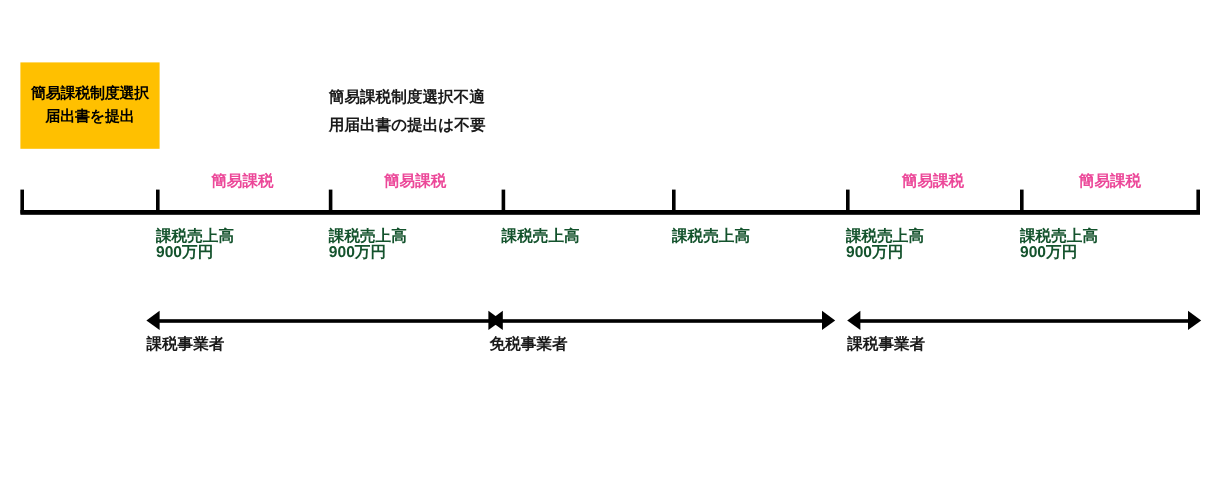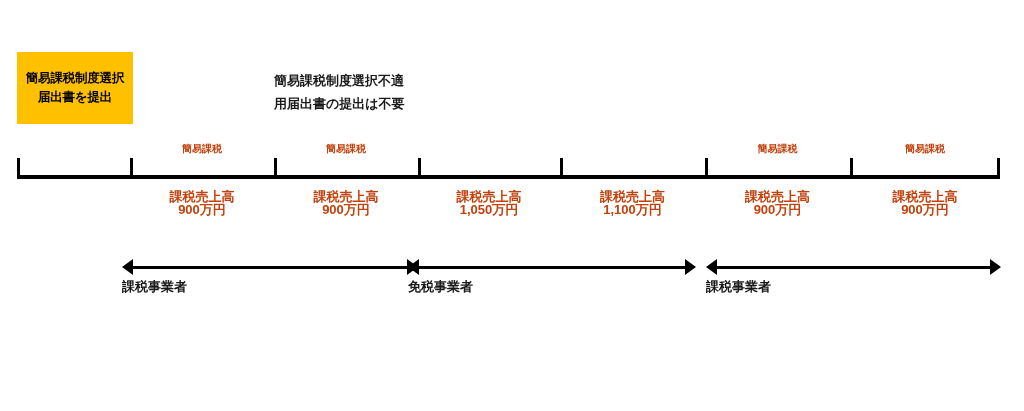--- a/index.html
+++ b/index.html
@@ -59,35 +59,35 @@
     position: absolute;
     top: 158px;
     width: 3px; height: 20px;
     background: #000000;
   }
 
   
   .seg-top {
     position: absolute;
     top: 142px;
-    font-size: 10px;
+    font-size: 13px;
     font-weight: bold;
     text-align: center;
-    color: #c2410c;
+    color: #ec4899;
     white-space: nowrap;
   }
 
   
   .seg-val {
     position: absolute;
     top: 190px;
-    text-align: center;
+    text-align: left;
     font-size: 13px;
     font-weight: bold;
-    color: #c2410c;
+    color: #14532d;
     white-space: nowrap;
     line-height: 1.0;
   }
   .seg-val .amount { display: block; }
 
   
   .band { position: absolute; top: 258px; height: 40px; }
   .band .shaft {
     position: absolute;
     top: 8px; height: 3px;
@@ -148,25 +148,23 @@
   <div class="seg-val" style="left:130px; width:144px">
     <span>課税売上高</span>
     <span class="amount">900万円</span>
   </div>
   <div class="seg-val" style="left:274px; width:144px">
     <span>課税売上高</span>
     <span class="amount">900万円</span>
   </div>
   <div class="seg-val" style="left:418px; width:142px">
     <span>課税売上高</span>
-    <span class="amount">1,050万円</span>
   </div>
   <div class="seg-val" style="left:560px; width:145px">
     <span>課税売上高</span>
-    <span class="amount">1,100万円</span>
   </div>
   <div class="seg-val" style="left:705px; width:145px">
     <span>課税売上高</span>
     <span class="amount">900万円</span>
   </div>
   <div class="seg-val" style="left:850px; width:150px">
     <span>課税売上高</span>
     <span class="amount">900万円</span>
   </div>
 

